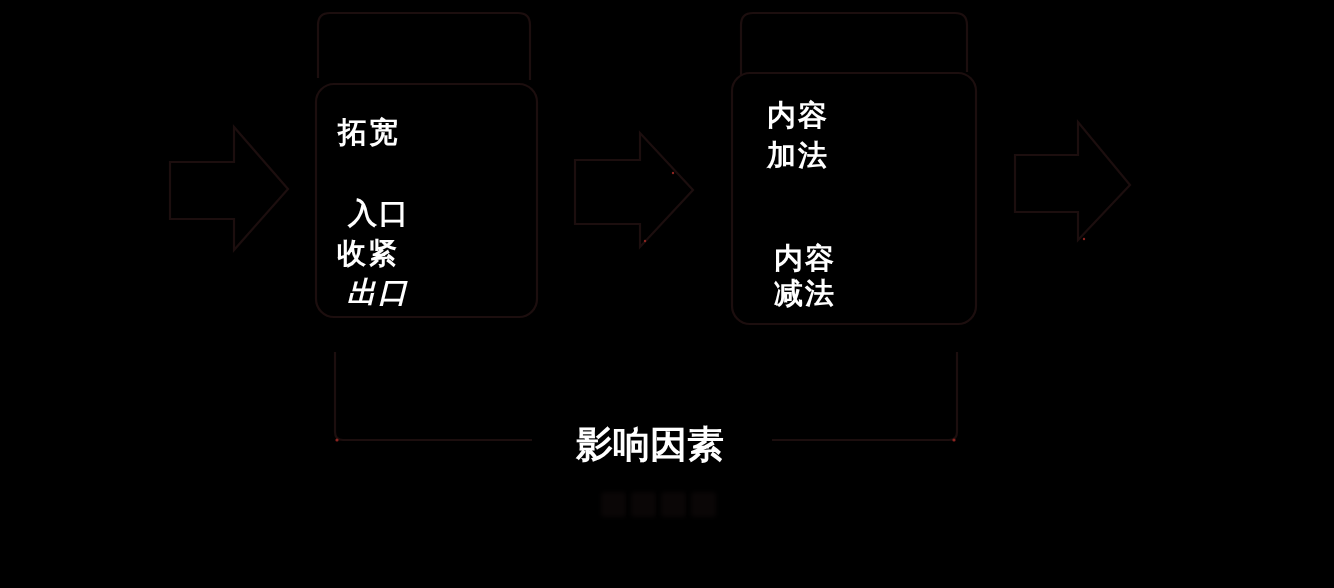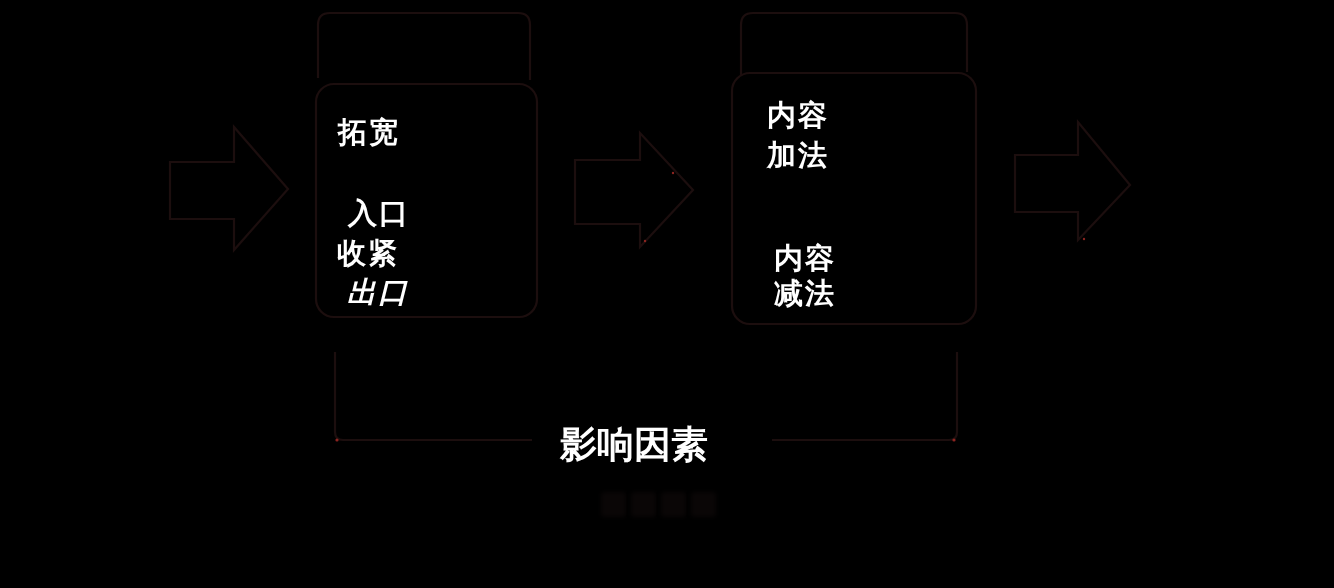--- a/index.html
+++ b/index.html
@@ -17,21 +17,21 @@
     position:absolute;
     color:var(--text,#fff);
     font-weight:bold;
     font-size:29px;
     letter-spacing:2px;
     line-height:34px;
     white-space:nowrap;
   }
   .brace-label{
     position:absolute;
-    left:560px;top:420px;
+    left:576px;top:420px;
     color:var(--text,#fff);
     font-weight:bold;
     font-size:37px;
     letter-spacing:0px;
     white-space:nowrap;
   }
   .ghost{
     position:absolute;
     top:492px;
     width:25px;height:25px;

